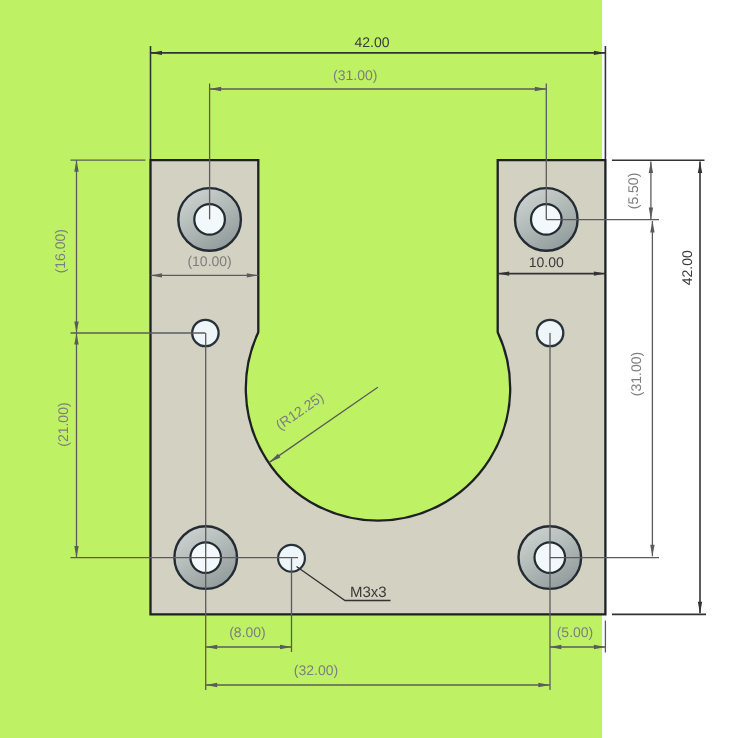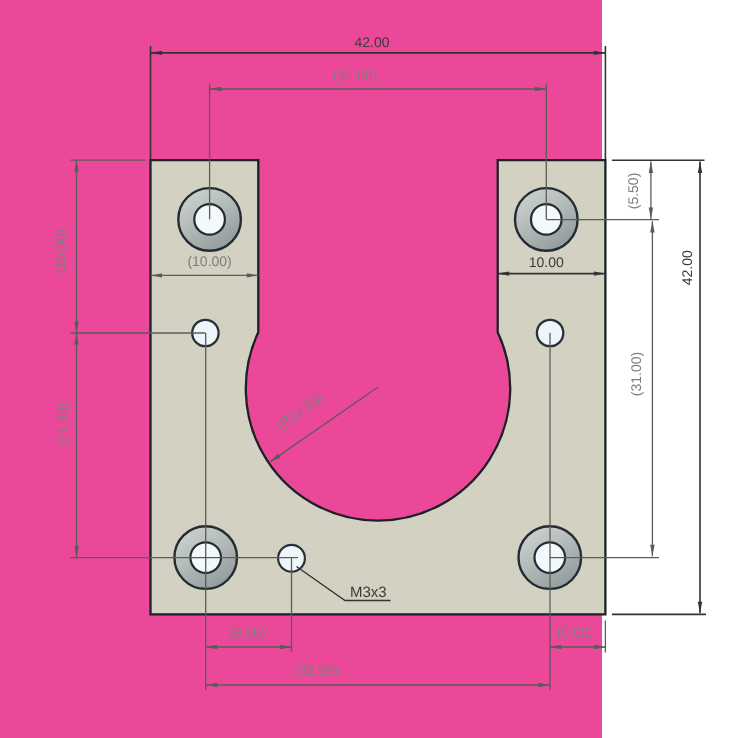--- a/index.html
+++ b/index.html
@@ -1,16 +1,16 @@
 <!DOCTYPE html>
 <html><head>
 <meta charset="utf-8">
 <style>
   html,body{margin:0;padding:0;background:#ffffff;}
-  .wrap{width:602px;height:738px;position:relative;background:#ec4899;}
+  .wrap{width:602px;height:738px;position:relative;background:#bef264;}
   text{font-family:"Liberation Sans",sans-serif;font-size:14px;text-rendering:geometricPrecision;}
   .ref{fill:#7e7e7e;}
   .drv{fill:#3a3a3a;}
   .refl{stroke:#5b5b5b;stroke-width:1.3;fill:none;}
   .drvl{stroke:#333333;stroke-width:1.6;fill:none;}
   .refa{fill:#5b5b5b;stroke:none;}
   .drva{fill:#333333;stroke:none;}
 </style>
 </head>
 <body>

